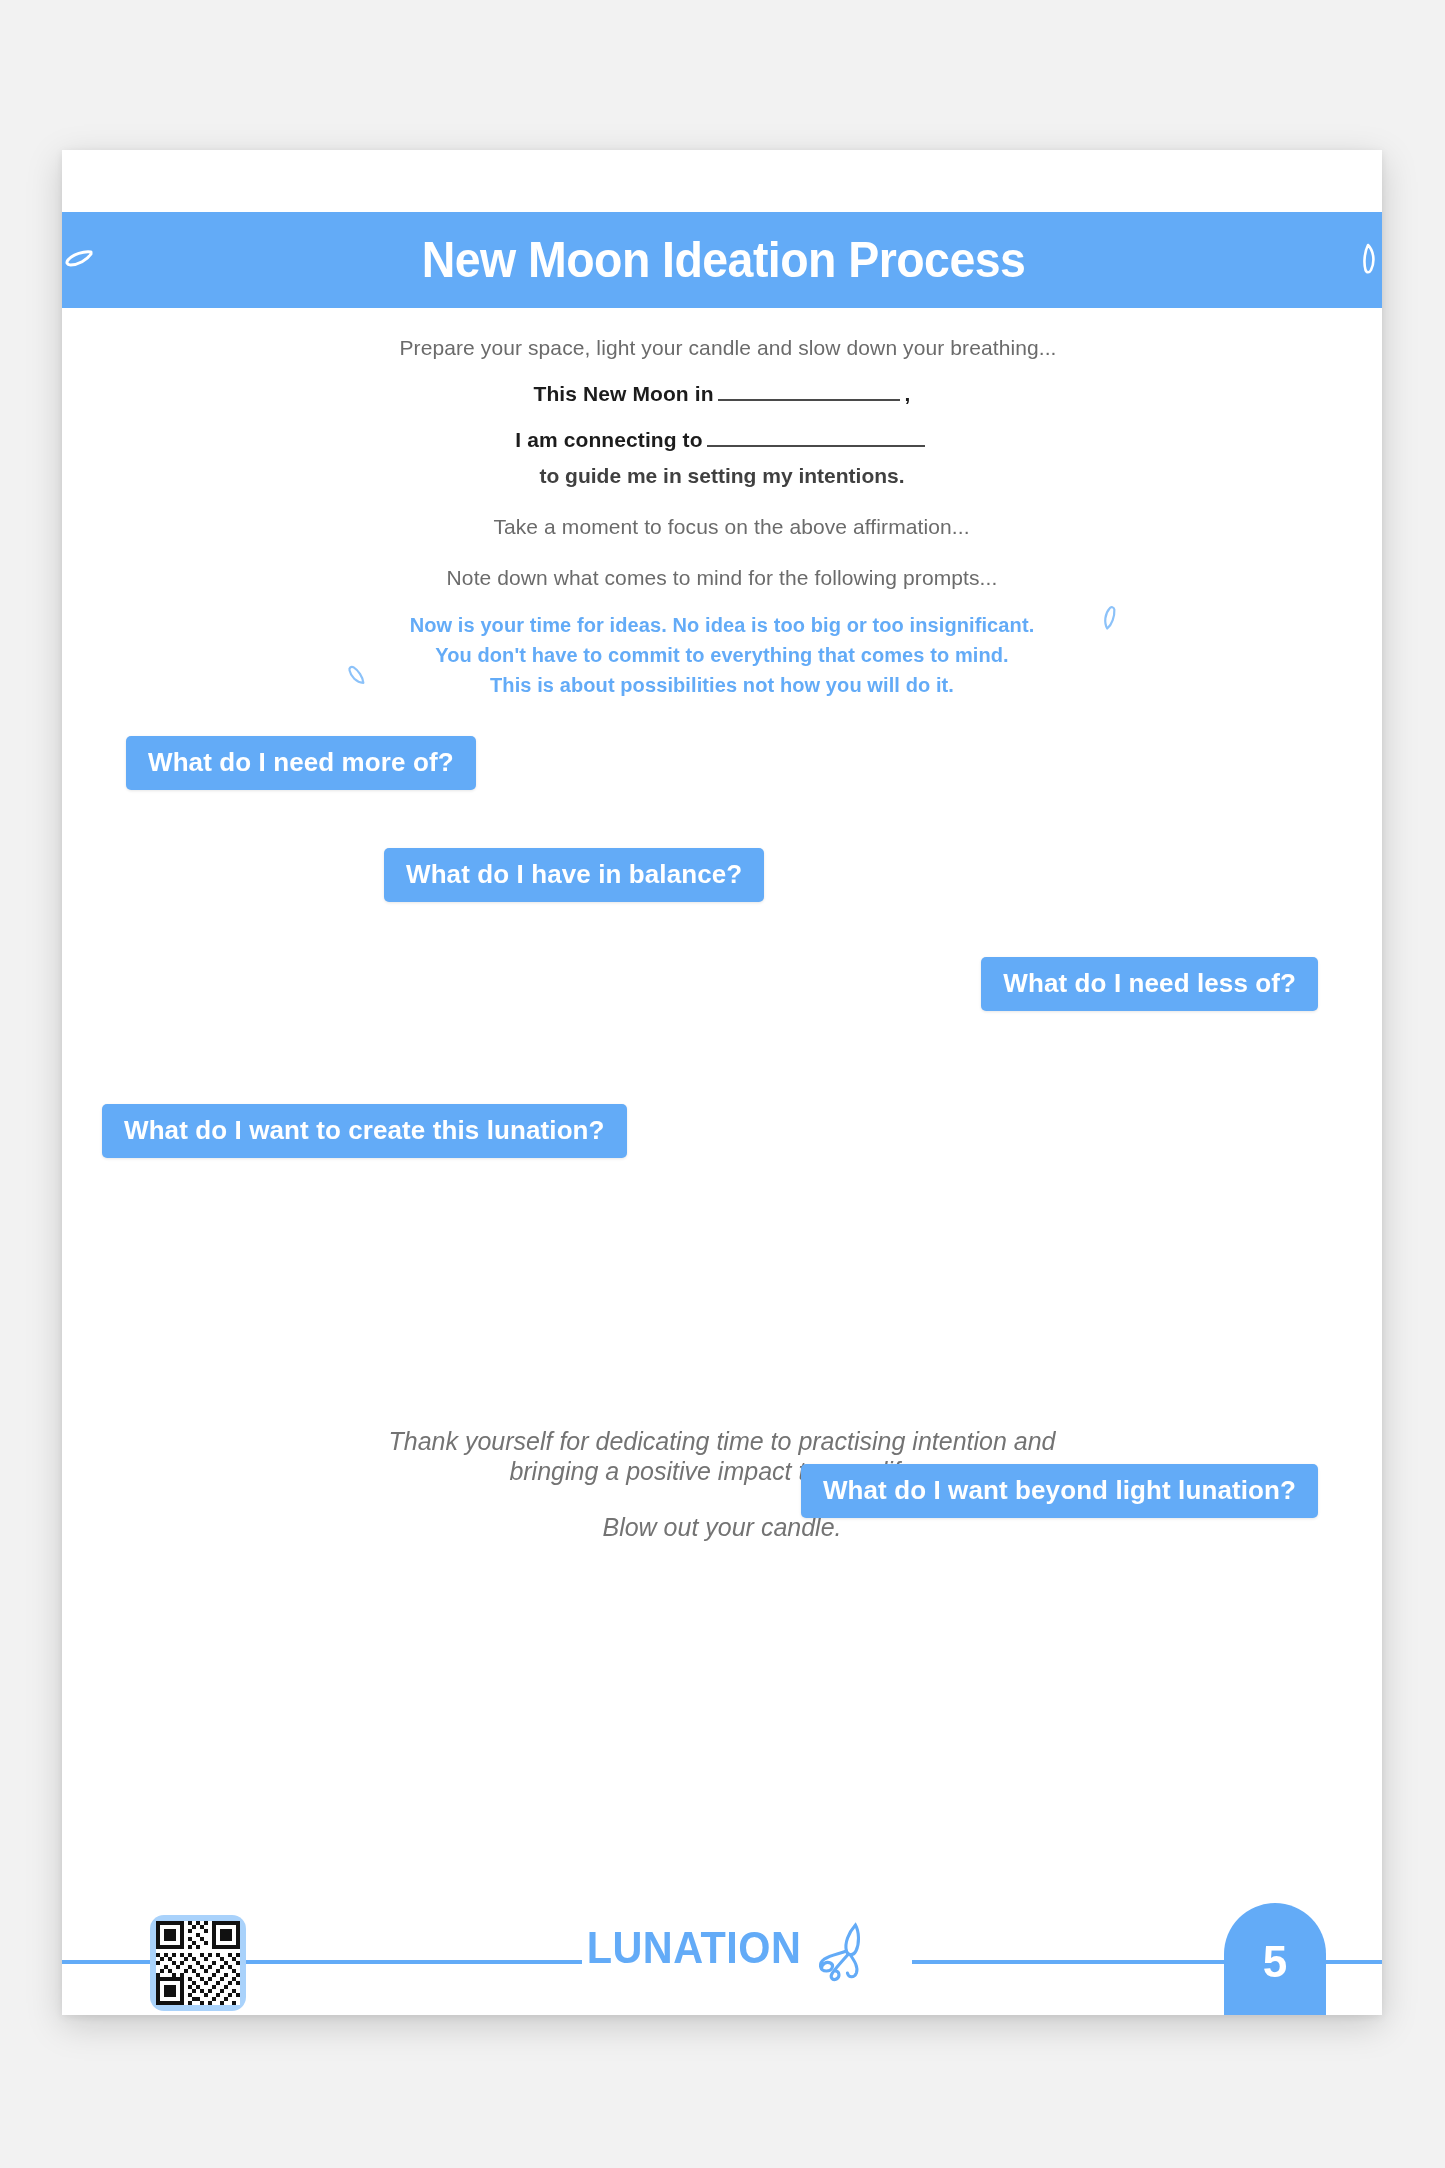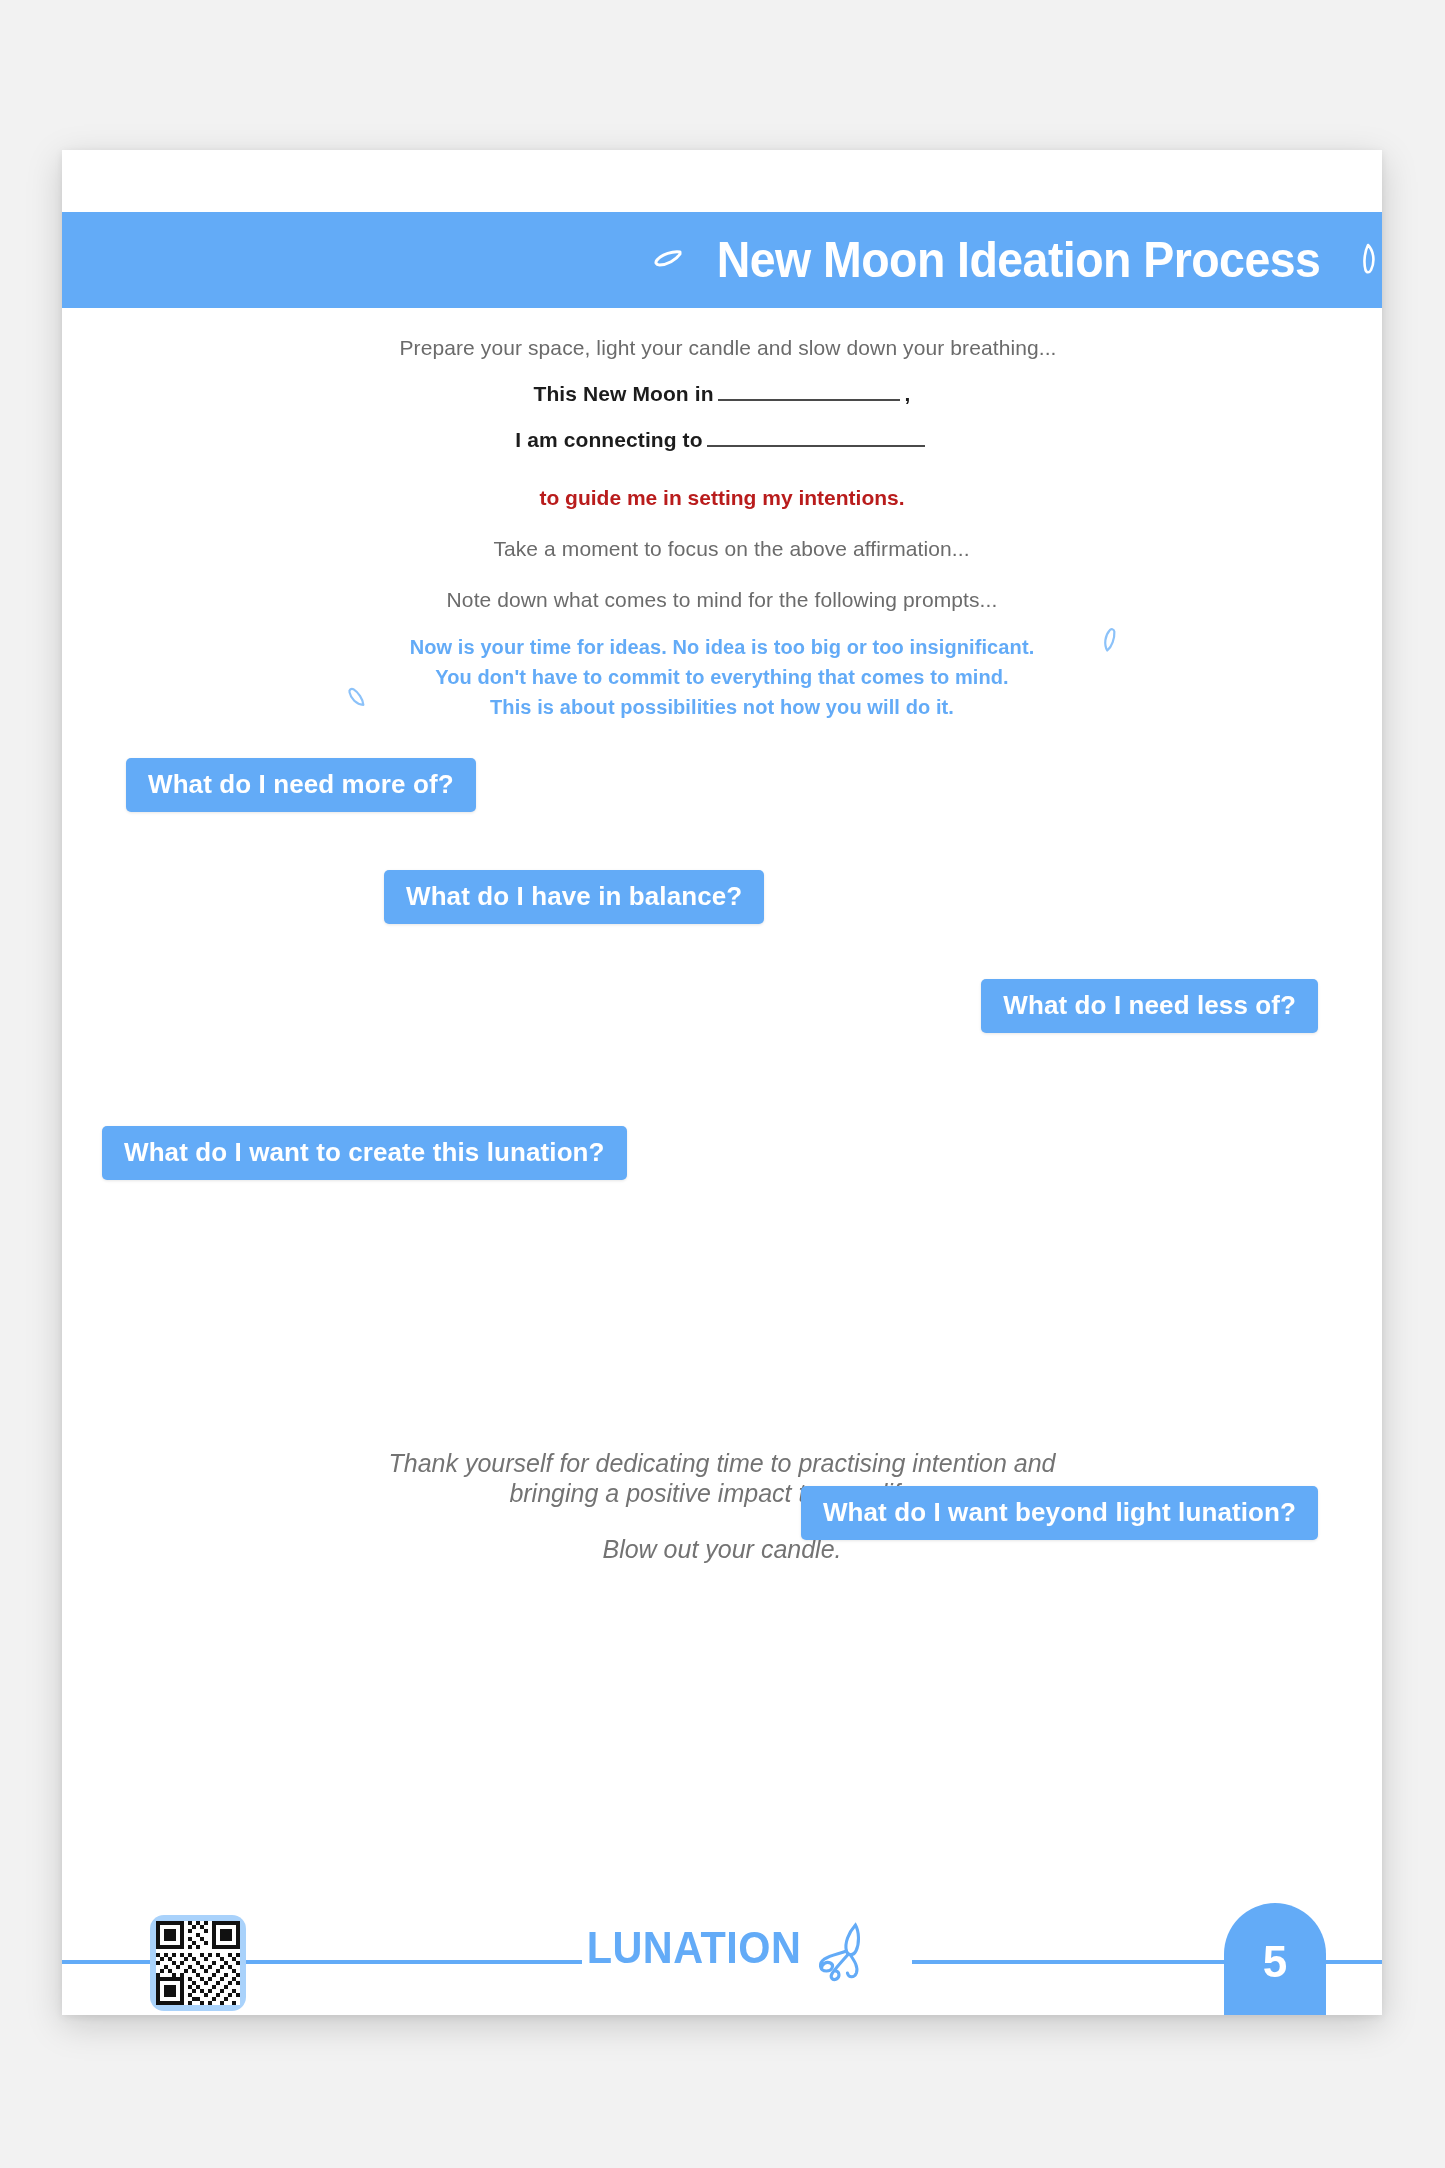--- a/index.html
+++ b/index.html
@@ -29,21 +29,21 @@
   
   .banner {
     position: absolute;
     left: 0;
     top: 62px;
     width: 100%;
     height: 96px;
     background: #63abf7;
     display: flex;
     align-items: center;
-    justify-content: flex-end;
+    justify-content: space-between;
     gap: 9px;
   }
   .banner-title {
     font-family: "Liberation Sans Narrow", "Liberation Sans", sans-serif;
     font-size: 50px;
     font-weight: bold;
     color: #ffffff;
     letter-spacing: -0.6px;
     transform: scaleX(0.93);
     white-space: nowrap;
@@ -84,25 +84,25 @@
     display: inline-block;
     border-bottom: 2.5px solid #4a4a4a;
     height: 17px;
     margin: 0 4px;
   }
   .blank-a { width: 182px; }
   .blank-b { width: 218px; }
   .affirm-row .comma { margin-left: 1px; }
   .affirm-center {
     text-align: center;
-    margin-top: 34px;
+    margin-top: 12px;
     font-family: "Liberation Sans Narrow", "Liberation Sans", sans-serif;
     font-size: 21px;
     font-weight: bold;
-    color: #b91c1c;
+    color: #404040;
   }
   .intro-2 { margin-top: 27px; margin-left: 19px; }
   .intro-3 { margin-top: 27px; }
 
   
   .note-block {
     position: relative;
     margin-top: 20px;
     text-align: center;
   }

